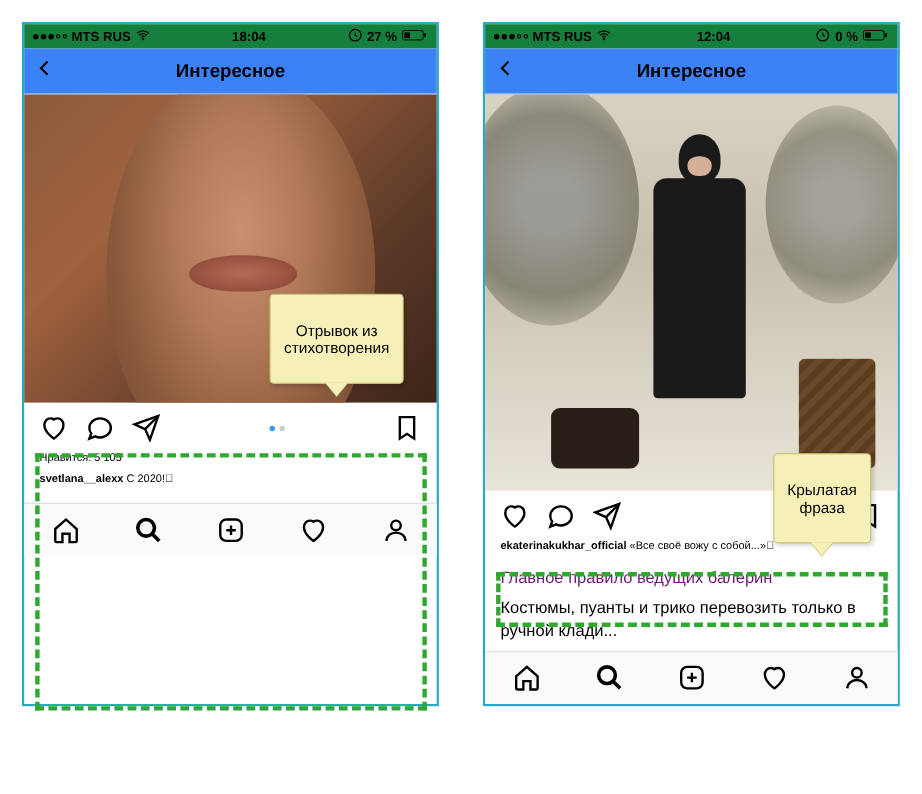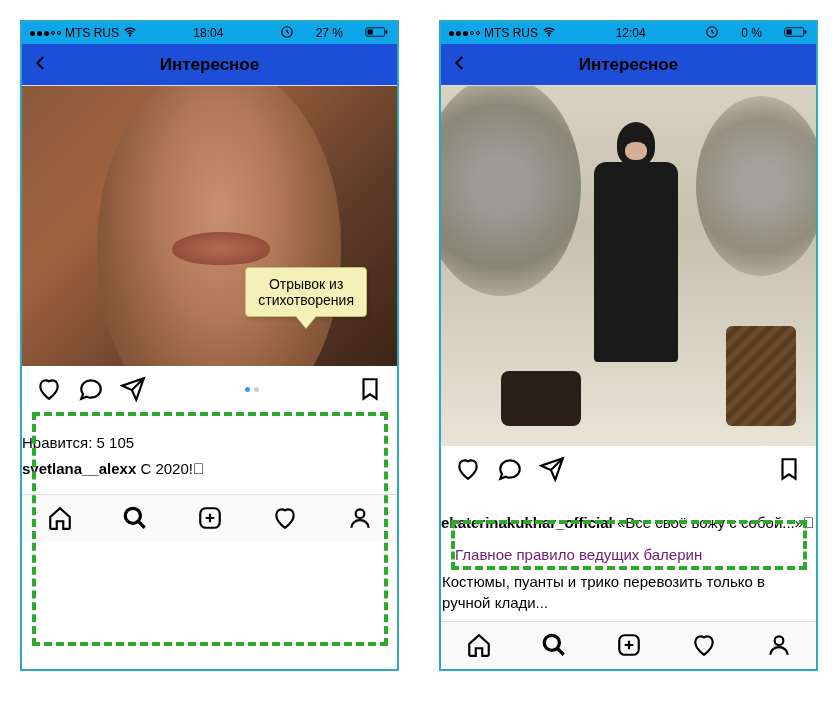--- a/index.html
+++ b/index.html
@@ -17,39 +17,39 @@
       background: #fff;
       position: relative;
     }
     .status-bar {
       display: flex;
       align-items: center;
       justify-content: space-between;
       height: 22px;
       padding: 0 8px;
       font-size: 12px;
-      font-weight: 400;
+      font-weight: 700;
       color: #000;
-      background: #0ea5e9;
+      background: #15803d;
     }
     .status-left { display: flex; align-items: center; gap: 4px; }
-    .status-right { display: flex; align-items: center; gap: 22px; }
+    .status-right { display: flex; align-items: center; gap: 4px; }
     .signal-dots { display: flex; gap: 2px; }
     .signal-dot { width: 5px; height: 5px; border-radius: 50%; background: #000; }
     .signal-dot.hollow { background: transparent; border: 1px solid #000; width: 4px; height: 4px; }
     .wifi-icon svg { width: 14px; height: 14px; }
     .battery-icon svg { width: 24px; height: 12px; }
     .header-bar {
       display: flex;
       align-items: center;
       height: 42px;
       border-bottom: 1px solid #ddd;
       padding: 0 10px;
       position: relative;
-      background: #1d4ed8;
+      background: #3b82f6;
     }
     .back-chevron { width: 18px; height: 18px; }
     .header-title {
       position: absolute;
       left: 0; right: 0;
       text-align: center;
       font-size: 17px;
       font-weight: 600;
       pointer-events: none;
     }
@@ -103,24 +103,23 @@
 
     .action-bar {
       display: flex;
       align-items: center;
       gap: 16px;
       padding: 10px 14px 8px;
     }
     .action-icon svg { width: 26px; height: 26px; display: block; }
     .bookmark-spacer { flex: 1; }
     .post-content {
-      padding: 0 0 14px;
-      font-size: 15px;
+      padding: 0 14px 14px;
+      font-size: 10px;
       line-height: 1.45;
-      margin-top: 22px;
     }
     .likes-line { margin-bottom: 4px; }
     .username { font-weight: 700; }
     .caption-line { white-space: pre-line; }
 
     .tab-bar {
       display: flex;
       align-items: center;
       justify-content: space-around;
       height: 48px;
@@ -129,21 +128,21 @@
     }
     .tab-icon svg { width: 26px; height: 26px; display: block; }
     .tab-bar .active svg { stroke-width: 3; }
 
     
     .callout {
       position: absolute;
       background: #f5f0b8;
       border: 1px solid #c8c070;
       border-radius: 4px;
-      padding: 8px 12px;
+      padding: 24px 12px;
       font-size: 14px;
       font-weight: 500;
       text-align: center;
       box-shadow: 2px 2px 4px rgba(0,0,0,0.15);
       z-index: 20;
     }
     .callout-arrow {
       position: absolute;
       bottom: -12px;
       left: 50%;
@@ -160,21 +159,21 @@
       pointer-events: none;
       z-index: 10;
     }
     .extra-text {
       padding: 6px 14px;
       font-size: 15px;
       color: #701a75;
       line-height: 1.4;
     }
     .caption-sub {
-      padding: 0 1px 8px;
+      padding: 0 14px 8px;
       font-size: 15px;
       line-height: 1.4;
     }
     .page-dots {
       flex: 1;
       display: flex;
       justify-content: center;
       gap: 4px;
       align-items: center;
     }
@@ -368,20 +367,25 @@
     <div class="tree t1"></div>
     <div class="tree t2"></div>
     <div class="person">
         <div class="head"></div>
         <div class="body"></div>
       </div>
     <div class="bag"></div>
     <div class="suitcase"></div>
   </div>
 
+  <div class="callout" style="top:390px; right:24px;">
+    <span style="white-space:pre-line;">Крылатая
+фраза</span>
+    <span class="callout-arrow"></span>
+  </div>
 
   <div class="action-bar">
     <span class="action-icon">
       <svg viewBox="0 0 24 24" fill="none" stroke="#000" stroke-width="2">
           <path d="M12 21s-8-5.3-8-11.5C4 6 6.5 4 9 4c1.7 0 3 1 3 1s1.3-1 3-1c2.5 0 5 2 5 5.5C20 15.7 12 21 12 21z"></path>
         </svg>
     </span>
     <span class="action-icon">
       <svg viewBox="0 0 24 24" fill="none" stroke="#000" stroke-width="2">
           <path d="M21 12c0 4.4-4 8-9 8-1.5 0-2.9-.3-4.1-.9L3 21l1.6-4.3C3.6 15.3 3 13.7 3 12c0-4.4 4-8 9-8s9 3.6 9 8z"></path>

